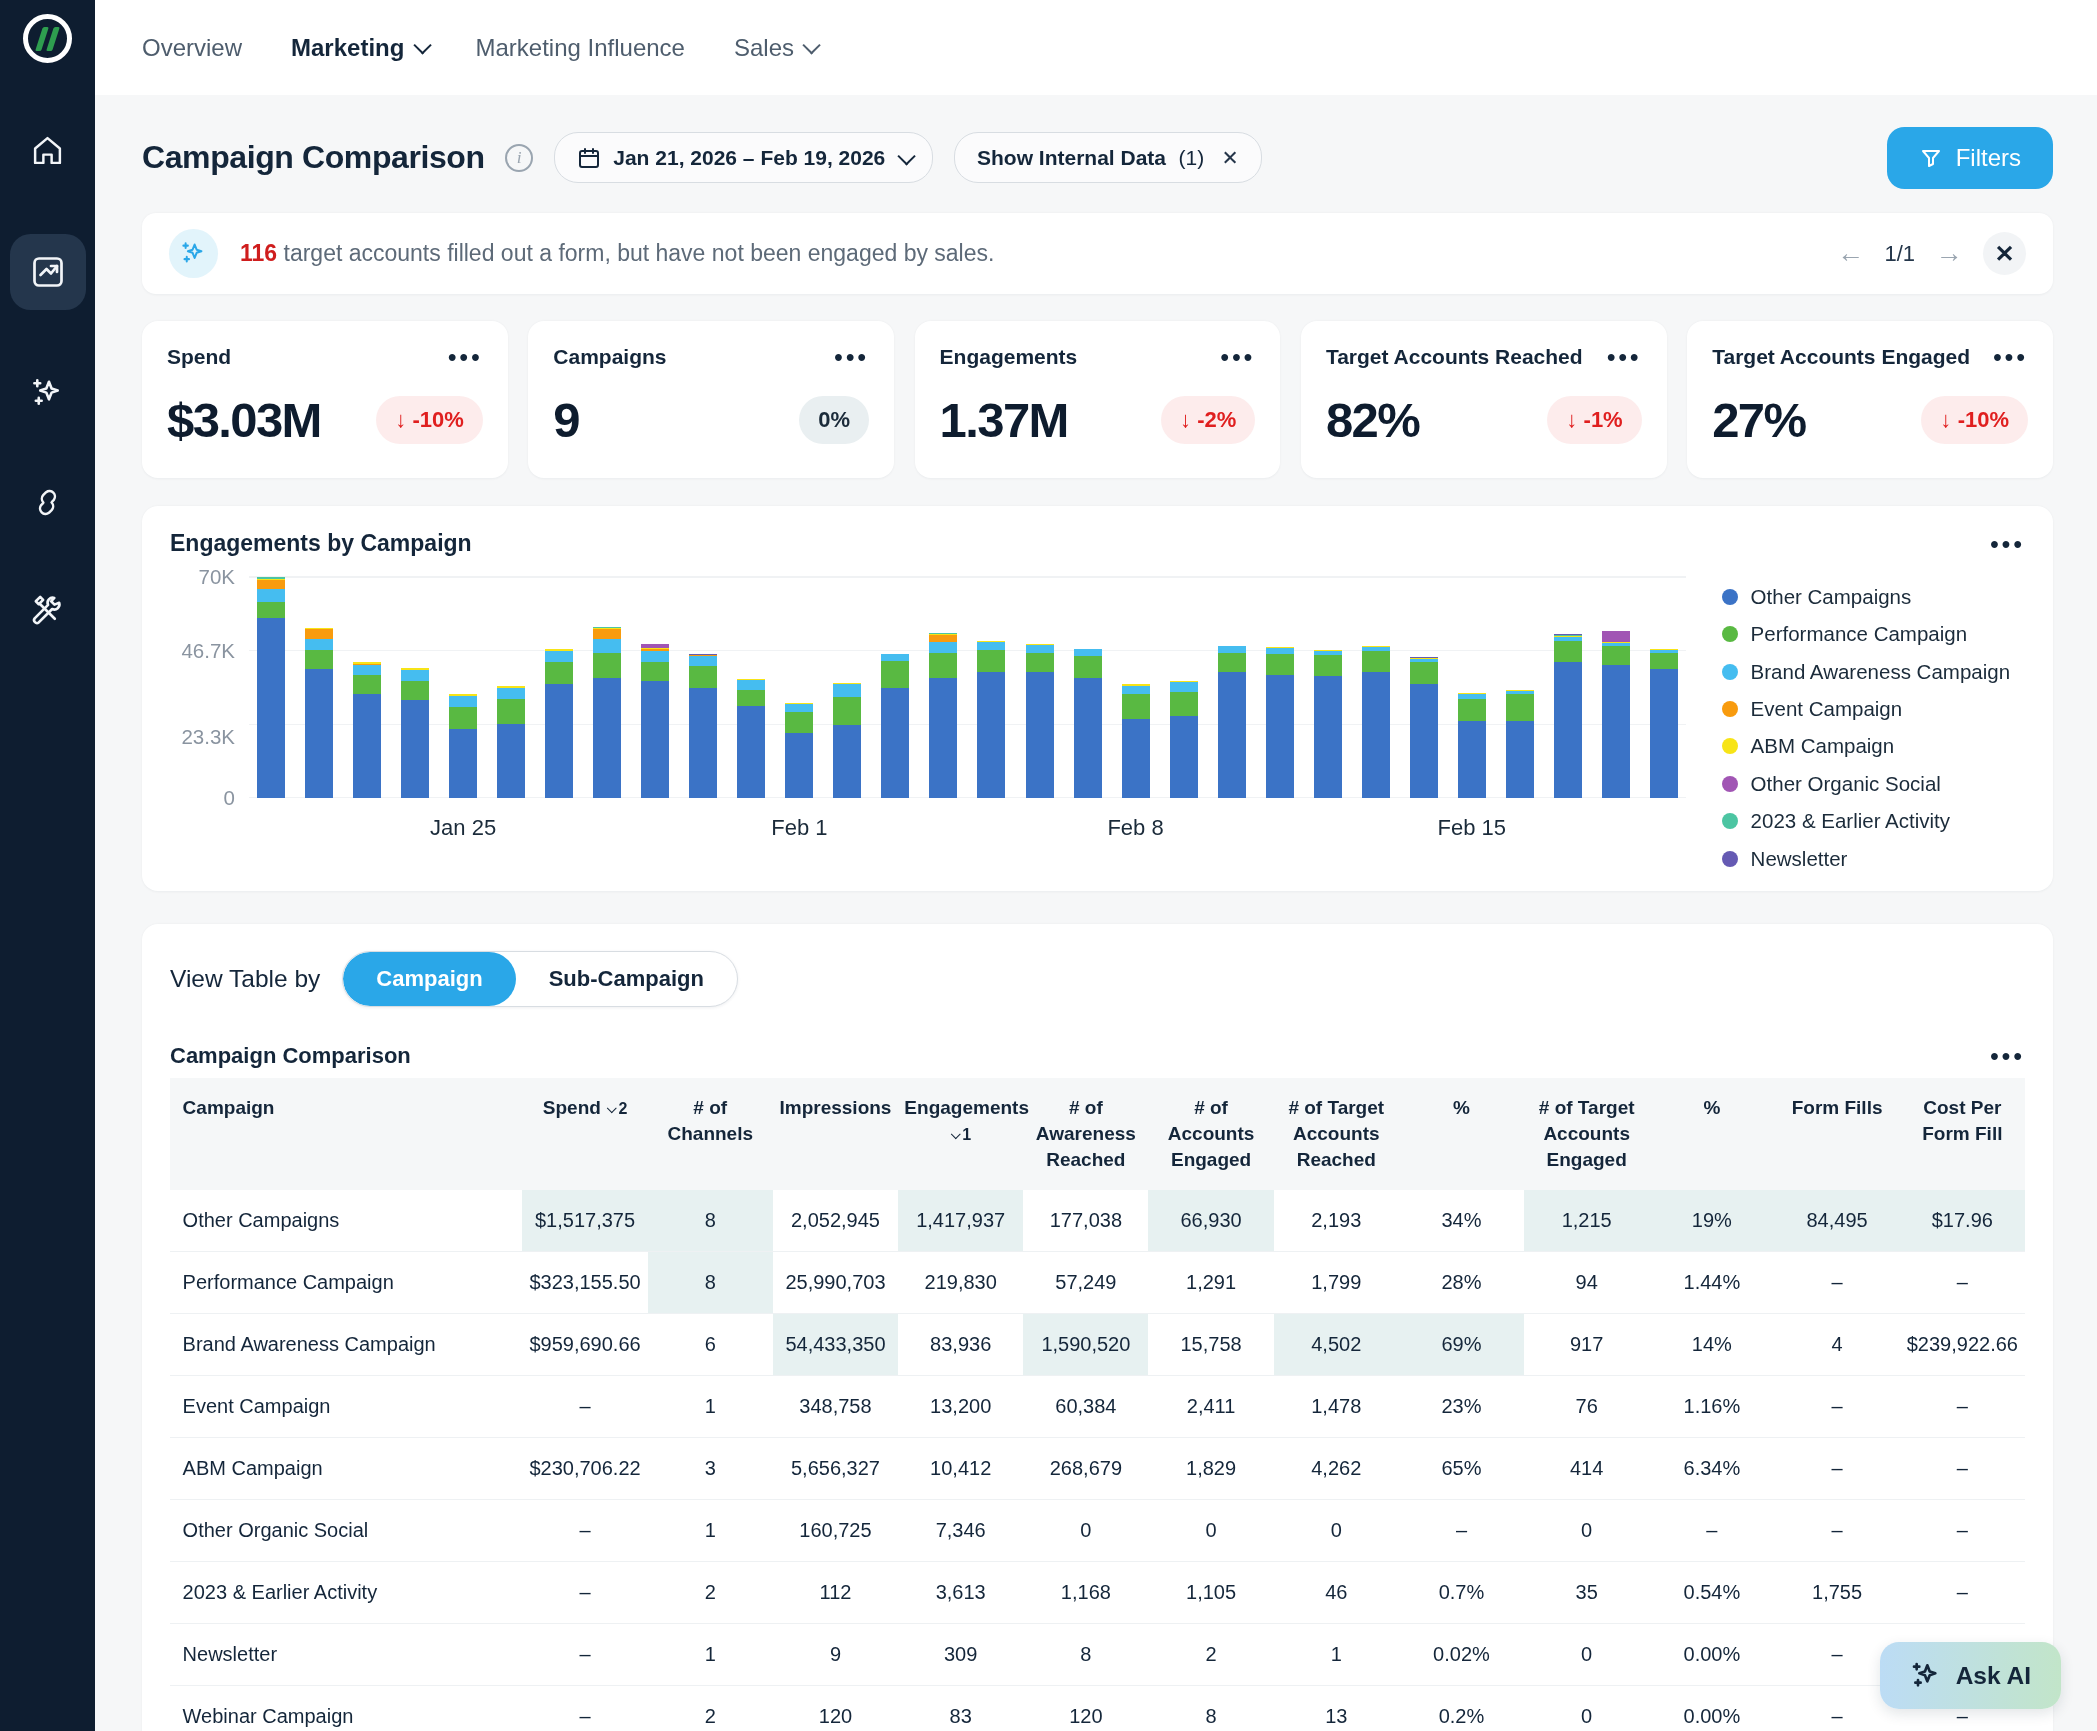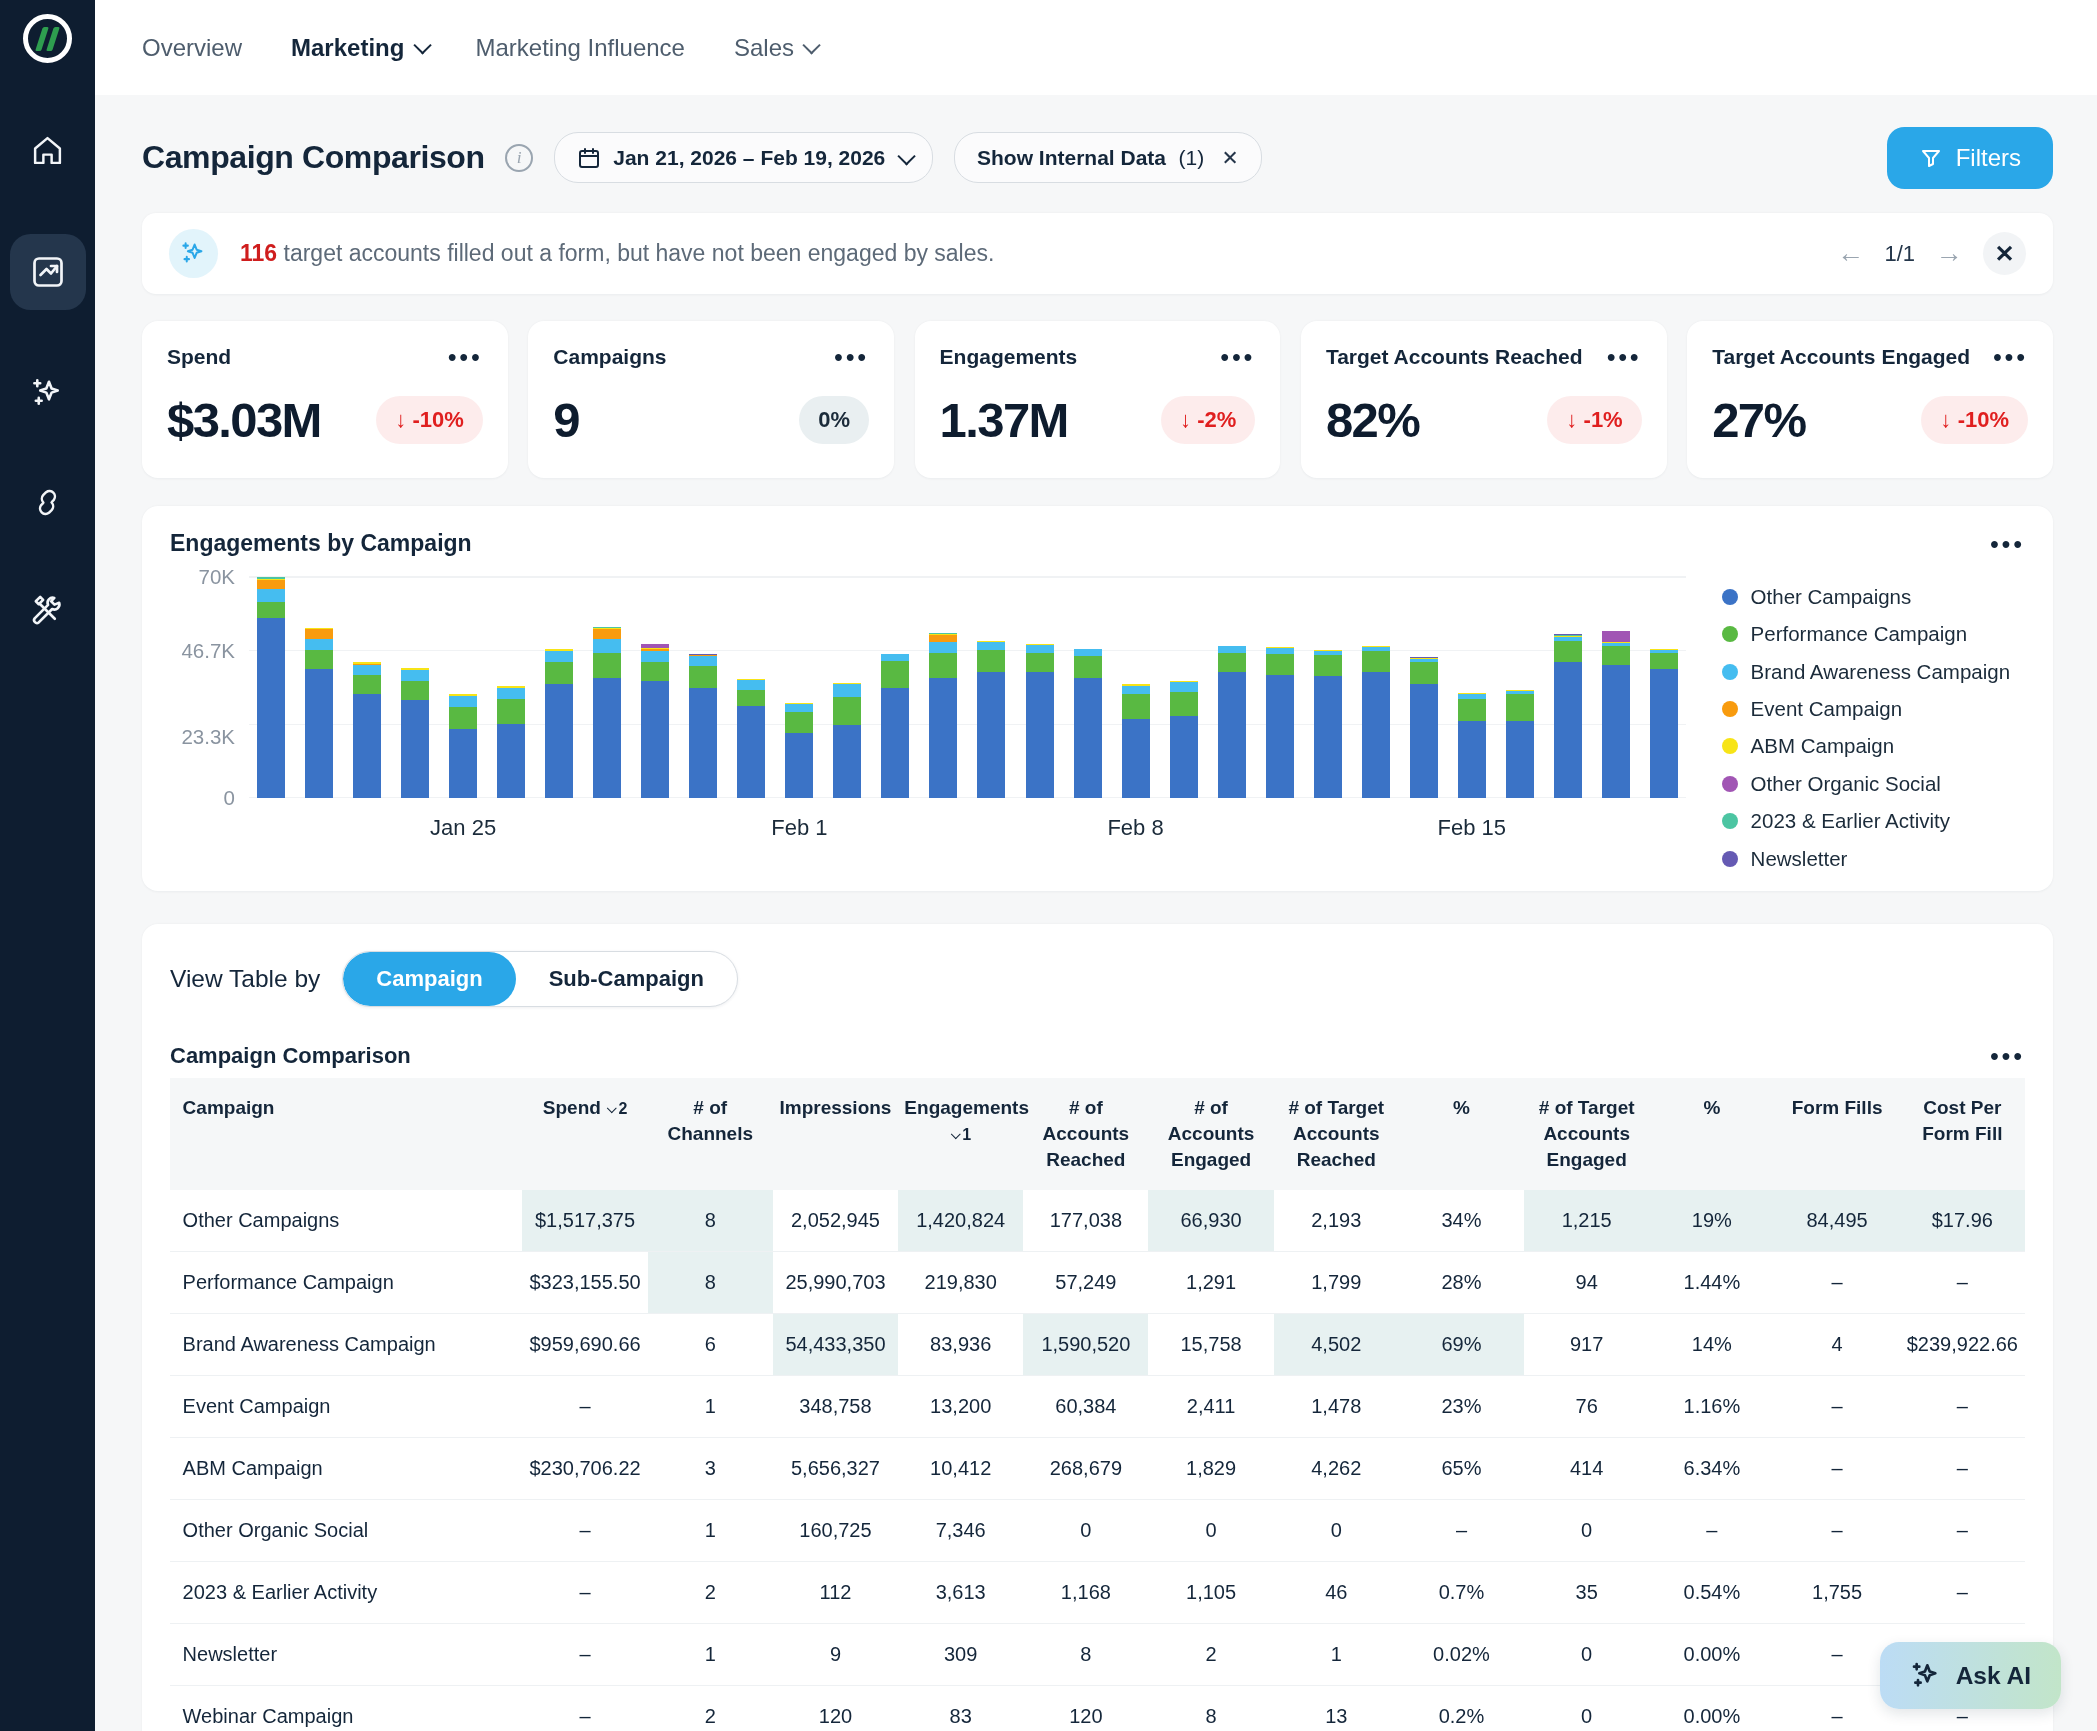--- a/index.html
+++ b/index.html
@@ -589,37 +589,37 @@
               <col style="width: 6.75%;">
               <col style="width: 6.75%;">
             </colgroup>
           <thead>
               <tr id="theadRow">
                 <th>Campaign</th>
                 <th>Spend <span class="sortmark"><span class="chev" style="width:7px;height:7px;border-width:0 1.6px 1.6px 0;border-style:solid;"></span> <span class="sc">2</span></span></th>
                 <th># of Channels</th>
                 <th>Impressions</th>
                 <th>Engagements <span class="sortmark"><span class="chev" style="width:7px;height:7px;border-width:0 1.6px 1.6px 0;border-style:solid;"></span> <span class="sc">1</span></span></th>
-                <th># of Accounts Reached</th>
+                <th># of Awareness Reached</th>
                 <th># of Accounts Engaged</th>
                 <th># of Target Accounts Reached</th>
                 <th>%</th>
                 <th># of Target Accounts Engaged</th>
                 <th>%</th>
                 <th>Form Fills</th>
                 <th>Cost Per Form Fill</th>
               </tr>
             </thead>
           <tbody id="tbody">
               <tr>
                 <td>Other Campaigns</td>
                 <td class="hl">$1,517,375</td>
                 <td class="hl">8</td>
                 <td class="">2,052,945</td>
-                <td class="hl">1,420,824</td>
+                <td class="hl">1,417,937</td>
                 <td class="">177,038</td>
                 <td class="hl">66,930</td>
                 <td class="">2,193</td>
                 <td class="">34%</td>
                 <td class="hl">1,215</td>
                 <td class="hl">19%</td>
                 <td class="hl">84,495</td>
                 <td class="hl">$17.96</td>
               </tr>
               <tr>

